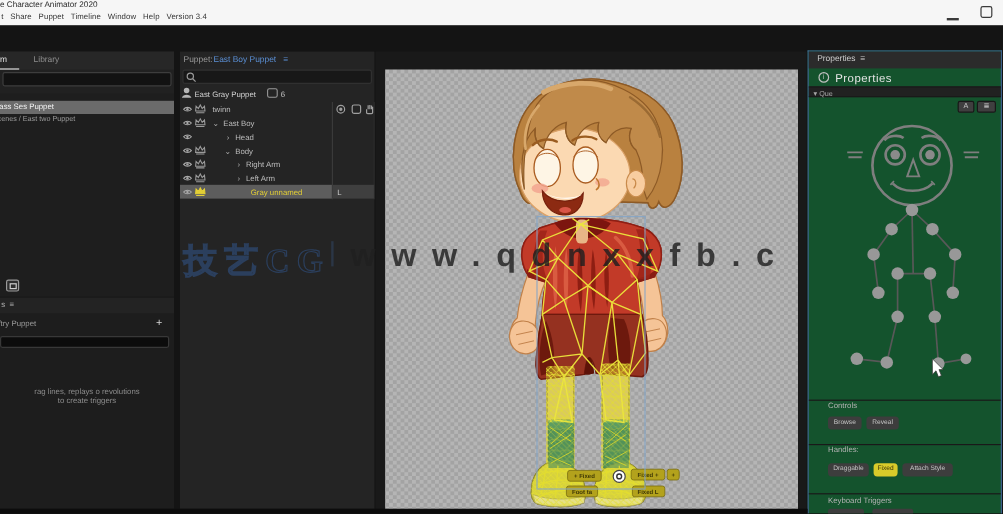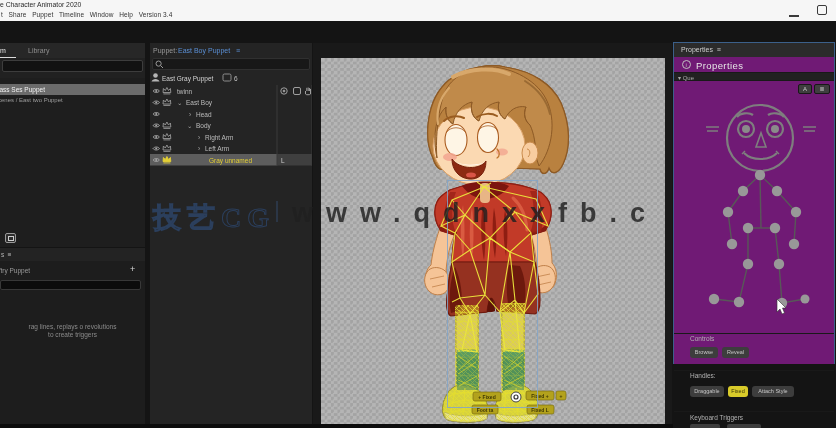--- a/index.html
+++ b/index.html
@@ -259,21 +259,21 @@
       <text x="540" y="411.5">Fixed L</text>
     </g>
   </svg>
 
   <div class="abs" style="left:447px;top:180px;width:91px;height:228px;border:1px solid rgba(130,165,200,.85);"></div>
 
   <div class="abs" style="left:153px;top:199px;font-size:28px;font-weight:bold;letter-spacing:6px;color:transparent;-webkit-text-stroke:1px rgba(50,90,150,.5);white-space:nowrap;font-family:Liberation Serif, serif;">技艺CG</div>
   <div class="abs" style="left:276px;top:201px;width:2px;height:21px;background:rgba(60,95,150,.3);"></div>
   <div class="abs" style="left:292px;top:198px;font-size:27px;font-weight:bold;letter-spacing:13px;color:rgba(32,32,32,.82);white-space:nowrap;">www.qdnxxfb.c</div>
 
-  <div class="panel" style="left:673px;top:42px;width:162px;height:322px;background:#701a75;border:1px solid #3c608a;border-bottom:none;">
+  <div class="panel" style="left:673px;top:42px;width:162px;height:386px;background:#14532d;border:1px solid #3c608a;border-bottom:none;">
     <div class="abs" style="left:0;top:0;width:160px;height:14px;background:#2b2b2b;"></div>
     <div class="abs" style="left:7px;top:3px;font-size:7px;color:#cecece;">Properties&nbsp; ≡</div>
     <div class="abs" style="left:8px;top:17px;width:9px;height:9px;border:1.2px solid #c0c0c0;border-radius:50%;"></div>
     <div class="abs" style="left:11.5px;top:18.5px;font-size:6px;color:#c0c0c0;">i</div>
     <div class="abs" style="left:22px;top:17px;font-size:9.5px;color:#e6e6e6;letter-spacing:.4px;">Properties</div>
     <div class="abs" style="left:0;top:29px;width:160px;height:9px;background:#212121;border-top:1px solid #191919;border-bottom:1px solid #191919;"></div>
     <div class="abs" style="left:4px;top:30.5px;font-size:6px;color:#a8a8a8;">▾ Que</div>
 
     <svg class="abs" style="left:16px;top:47px;" width="146" height="230" viewBox="690 90 146 230">
       <g stroke="#7e7e7e" stroke-width="2.2" fill="none">

